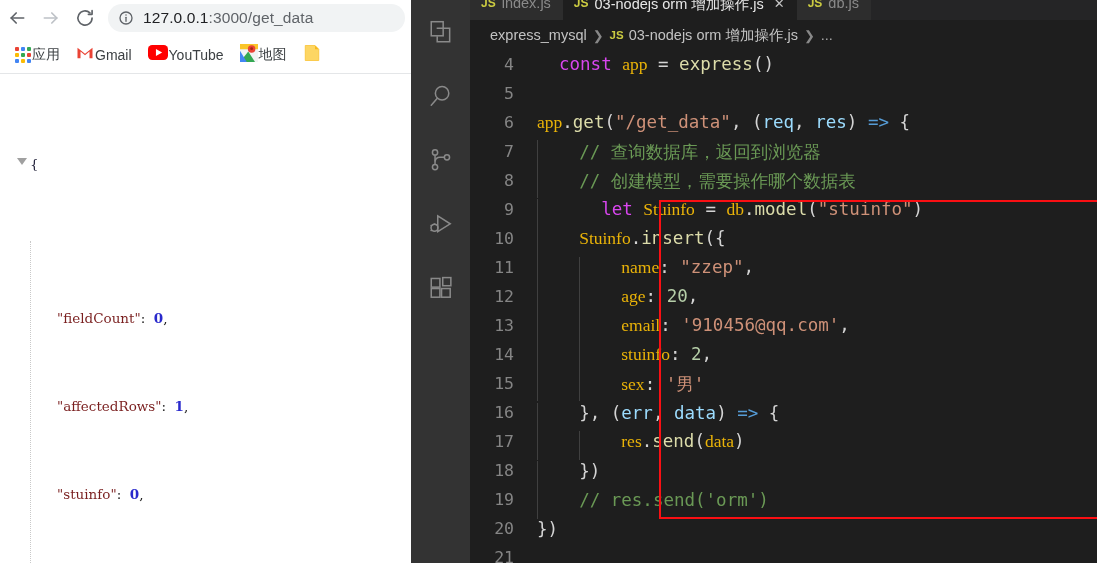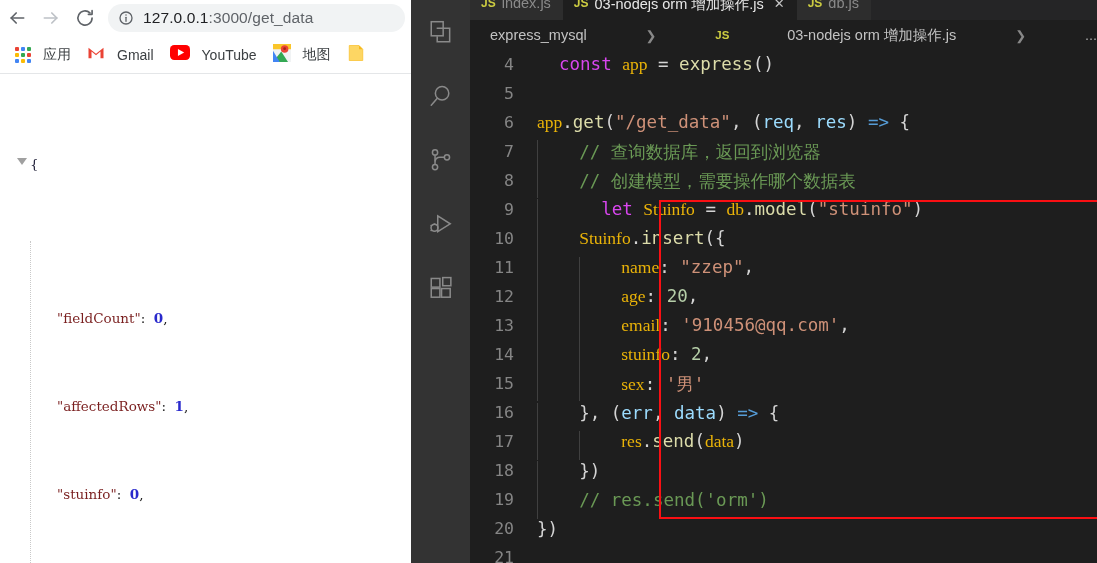--- a/index.html
+++ b/index.html
@@ -62,21 +62,21 @@
   .bm {
     display: flex; align-items: center;
     height: 26px;
     padding: 0 7px;
     margin-right: 2px;
     white-space: nowrap;
     flex: 0 0 auto;
   }
   .bm-label {
     font-size: 14px; color: #3c4043;
-    margin-left: 12px;
+    margin-left: 1px;
     text-align: right;
   }
   .apps-grid {
     width: 16px; height: 16px;
     display: grid;
     grid-template-columns: repeat(3, 4px);
     grid-template-rows: repeat(3, 4px);
     gap: 2px;
   }
   .apps-grid i { display: block; width: 4px; height: 4px; border-radius: 1px; }
@@ -174,21 +174,20 @@
 
   .breadcrumbs {
     position: absolute; left: 0; top: 20px;
     width: 627px; height: 30px;
     background: #1e1e1e;
     display: flex; align-items: center;
     padding-left: 20px;
     font-size: 14.5px;
     color: #a9a9a9;
     white-space: nowrap;
-    justify-content: space-between;
   }
   .bc-sep { margin: 0 6px; color: #888; font-size: 13px; }
   .bc-js { color: #cbcb41; font-weight: bold; font-size: 11.5px; margin-right: 5px; }
   .bc-item { color: #c3c3c3; }
   .bc-dots { color: #a9a9a9; }
 
   .code-area {
     position: absolute; left: 0; top: 50px;
     width: 627px; height: 513px;
     background: #1e1e1e;

